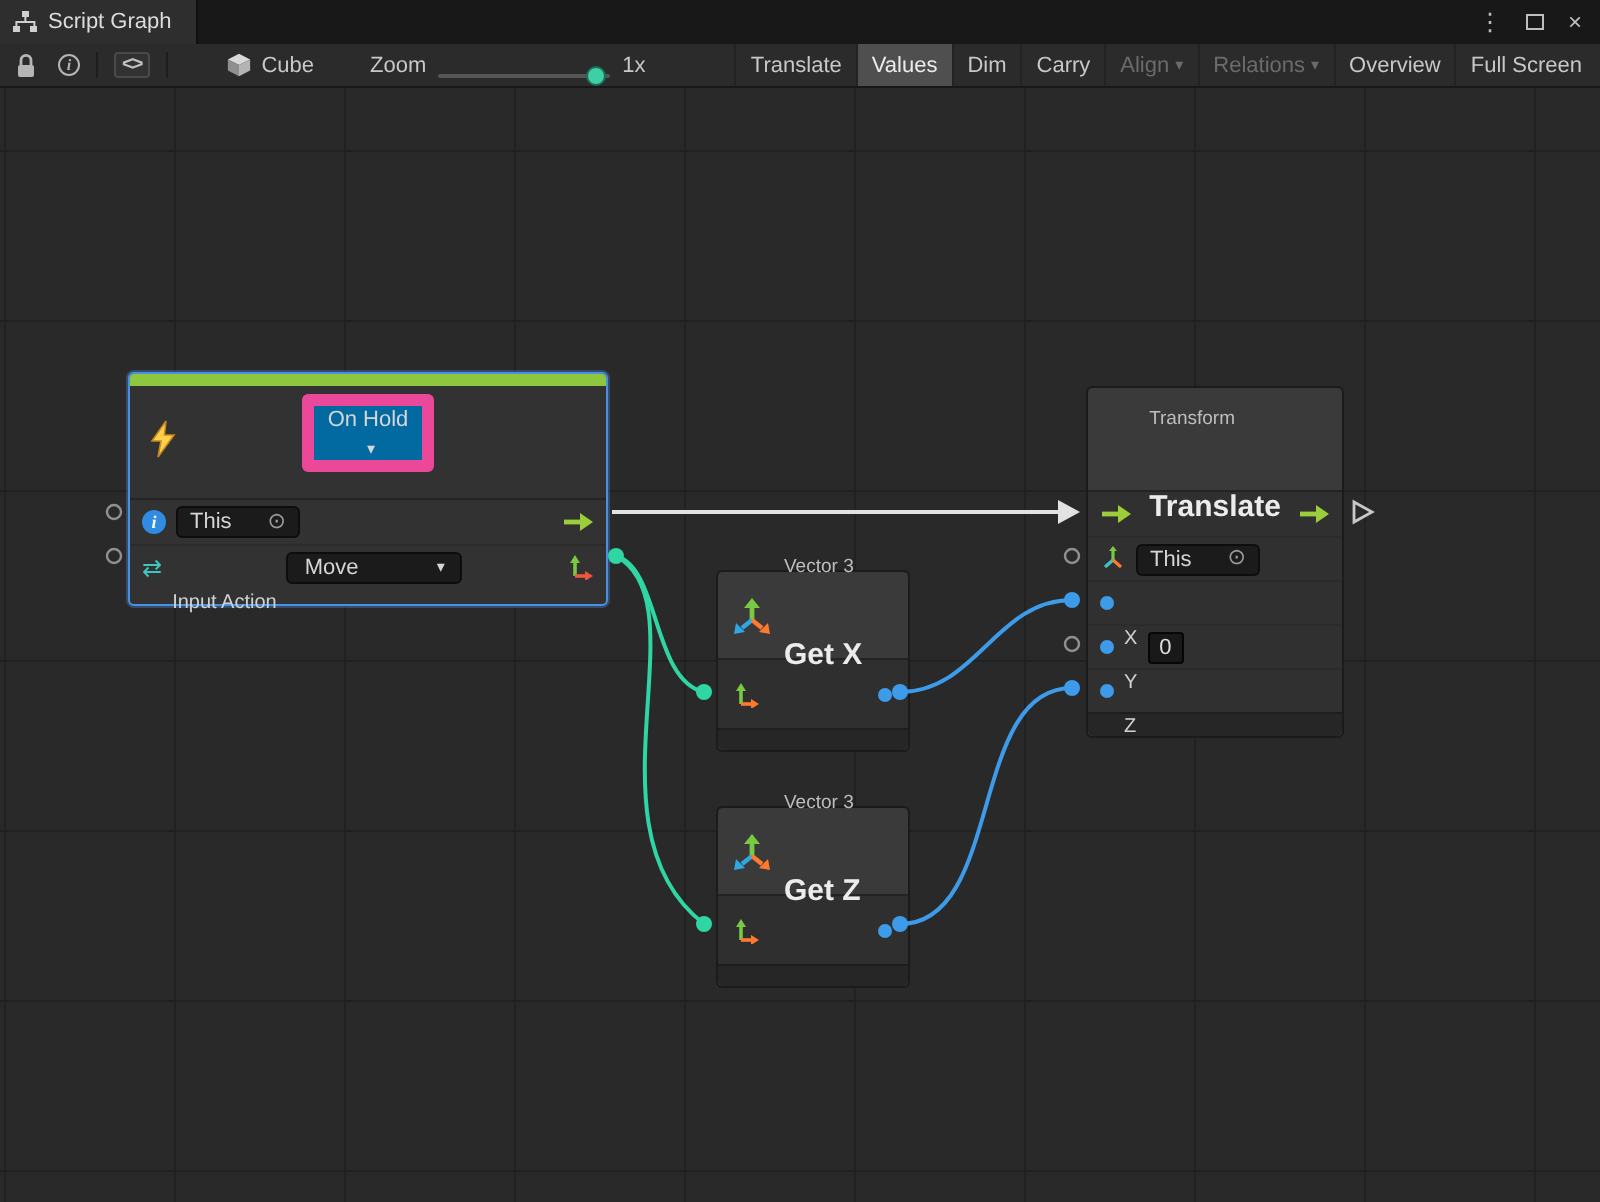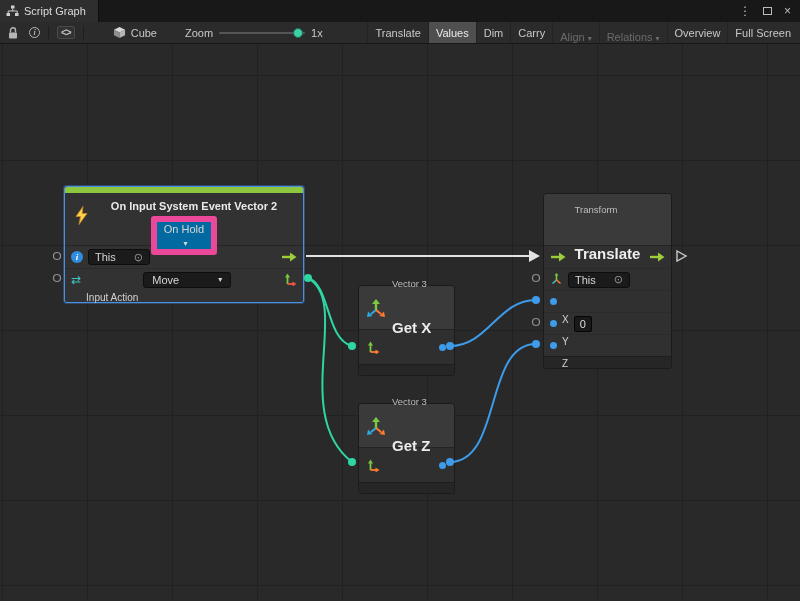--- a/index.html
+++ b/index.html
@@ -25,29 +25,29 @@
              border-bottom:1px solid #181818; display:flex; align-items:center;
              font-size:11px; color:#c8c8c8; padding:0 2px; }
   .tb-icon-btn { height:100%; display:flex; align-items:center; padding:0 5px; }
   .tb-sep { width:1px; height:13px; background:#1e1e1e; margin:0 3px; }
   .circle-i { width:11px; height:11px; border:1px solid #b5b5b5; border-radius:50%;
               color:#b5b5b5; font:italic bold 8px "Liberation Serif", serif;
               display:flex; align-items:center; justify-content:center; }
   .code-glyph { font-weight:bold; font-size:10px; color:#c0c0c0; letter-spacing:-1px;
                 border:1px solid #4a4a4a; border-radius:2px; padding:0 3px; background:#323232; }
   .target-group { display:flex; align-items:center; gap:5px; margin-left:26px; }
-  .zoom-group { display:flex; align-items:center; gap:6px; margin-left:28px; }
+  .zoom-group { display:flex; align-items:flex-end; gap:6px; margin-left:28px; }
   .zoom-track { position:relative; width:86px; height:2px; background:#565656; border-radius:1px; }
   .zoom-handle { position:absolute; top:-4px; left:74px; width:10px; height:10px;
                  border-radius:50%; background:#3ecfa5; border:1px solid #1b6d55; }
   .tb-buttons { margin-left:auto; display:flex; height:100%; }
   .tb-btn { height:100%; display:flex; align-items:center; padding:0 7px;
             border-left:1px solid #232323; white-space:nowrap; }
   .tb-btn.selected { background:#4f4f4f; color:#ececec; }
-  .tb-btn.disabled { color:#6b6b6b;align-items:flex-end; }
+  .tb-btn.disabled { color:#6b6b6b; }
   .caret { font-size:8px; margin-left:3px; line-height:1; }
 
   
   .canvas { position:absolute; top:44px; left:0; width:800px; height:557px;
             background-color:#292929; overflow:hidden;
             background-image:
               linear-gradient(#212121 1px, transparent 1px),
               linear-gradient(90deg, #212121 1px, transparent 1px);
             background-size:85px 85px; background-position:2px 31px; }
   .wires { position:absolute; top:0; left:0; z-index:5; pointer-events:none; }
@@ -223,21 +223,20 @@
     </svg>
 
     <div class="node node-event">
       <div class="event-strip"></div>
       <div class="event-head">
         <span class="bolt-wrap">
           <svg width="15" height="19" viewBox="0 0 15 19">
             <polygon points="9,0.5 2,10.5 6.5,10.5 5,18.5 13,7.5 8.2,7.5" fill="#fdd14a" stroke="#c7881e" stroke-width="0.8"></polygon>
           </svg>
         </span>
-        <div class="event-title">On Input System Event Vector 2</div>
         <div class="event-mode">
           <span class="mini-dd">
             <span>On Hold</span>
             <span class="caret">▾</span>
           </span>
         </div>
       </div>
       <div class="node-rows">
         <div class="node-row">
           <span class="obj-icon">i</span>

